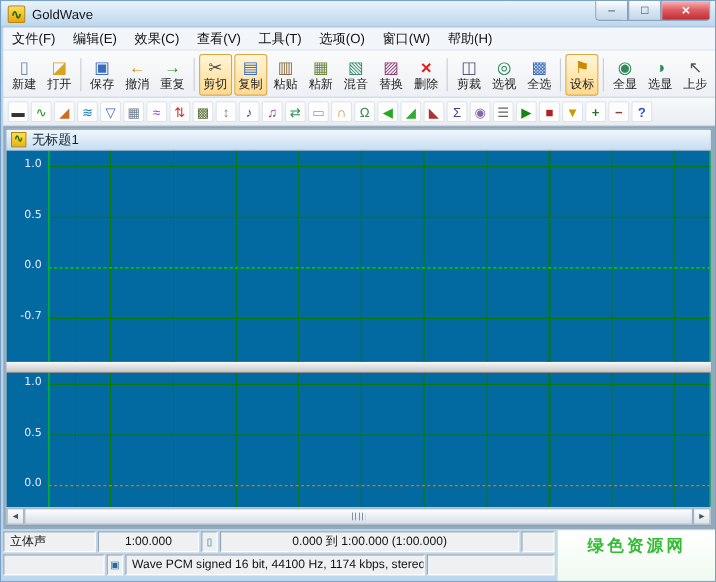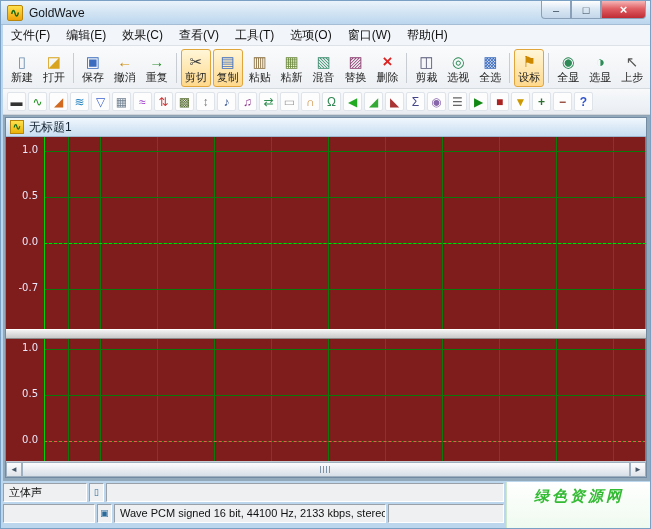--- a/index.html
+++ b/index.html
@@ -49,21 +49,21 @@
   
   .mdi { position:absolute; top:114px; left:2px; width:647px; height:366px; background:#93a9bc; border-top:1px solid #8fa3b5; }
   .child { position:absolute; left:2px; top:1px; width:642px; height:361px; border:1px solid #728ba3;
     background:#fff; display:flex; flex-direction:column; }
   .child-title { height:19px; background:linear-gradient(#f0f7fd,#c8ddf1); border-bottom:1px solid #9fb8cf;
     display:flex; align-items:center; padding-left:4px; font-size:12px; color:#10202e; }
   .doc-icon { width:14px; height:14px; margin-right:5px; border:1px solid #b8860b;
     background:linear-gradient(#ffe14d,#eab308); color:#166a16; font-size:10px; line-height:12px; text-align:center; font-weight:bold; }
 
   .wave { position:relative; }
-  .channel { position:relative; background:#7f1d1d; overflow:hidden; }
+  .channel { position:relative; background:#0369a1; overflow:hidden; }
   .ch-top { height:192px; }
   .ch-bot { height:122px; }
   .grid { position:absolute; left:38px; right:0; top:0; bottom:0;
     background:repeating-linear-gradient(to right,#0a7a0a 0 1px,transparent 1px 57px); background-position:56px 0; }
   .hline { position:absolute; left:38px; right:0; height:1px; background:#0a7a0a; }
   .tick-label { position:absolute; left:0; width:32px; text-align:right; font-size:10px; color:#e9e9fb;
     font-family:"DejaVu Sans", sans-serif; }
   .zero { position:absolute; left:38px; right:0; height:0; border-top:1px dashed #00e000; }
   .zero-top { top:106px; border-color:#00e000; }
   .zero-bot { top:102px; border-color:#ff5050; }
@@ -88,21 +88,21 @@
     overflow:hidden; white-space:nowrap; }
   .p-mode { width:84px; padding-left:5px; }
   .p-len  { width:92px; text-align:center; }
   .p-ic   { width:15px; text-align:center; font-size:9px; color:#2a6a9a; }
   .p-sel  { width:272px; text-align:center; }
   .p-fmt  { text-align:left; padding-left:5px; }
   .p-fill { flex:1; margin-right:0; }
 
   .watermark { position:absolute; right:1px; top:1px; width:145px; height:47px;
     background:linear-gradient(#ffffff,#effaef); border-left:1px solid #cde8cd; text-align:center; }
-  .wm1 { margin-top:5px; font-size:15px; font-weight:bold; color:#33bb33; letter-spacing:3px;font-style:italic; }
+  .wm1 { margin-top:5px; font-size:15px; font-weight:bold; color:#33bb33; letter-spacing:3px; }
   .wm2 { font-size:11px; color:#4ec94e; }
 </style>
 </head>
 <body>
 
 <div id="app">
 
   <div class="titlebar">
     <div class="app-icon">∿</div>
     <div class="title-text">GoldWave</div>
@@ -351,27 +351,29 @@
           <div class="grip"></div>
         </div>
         <div class="sarrow">►</div>
       </div>
     </div>
   </div>
 
   <div class="status">
     <div class="srow r1">
       <div class="panel p-mode">立体声</div>
+      <div class="panel p-len">1:00.000</div>
       <div class="panel p-ic">▯</div>
+      <div class="panel p-sel">0.000 到 1:00.000 (1:00.000)</div>
       <div class="panel p-fill"></div>
     </div>
     <div class="srow r2">
       <div class="panel p-len"></div>
       <div class="panel p-ic">▣</div>
-      <div class="panel p-sel p-fmt">Wave PCM signed 16 bit, 44100 Hz, 2133 kbps, stereo</div>
+      <div class="panel p-sel p-fmt">Wave PCM signed 16 bit, 44100 Hz, 1174 kbps, stereo</div>
       <div class="panel p-fill"></div>
     </div>
     <div class="watermark">
       <div class="wm1">绿色资源网</div>
     </div>
   </div>
 
 </div>
 
 </body></html>

